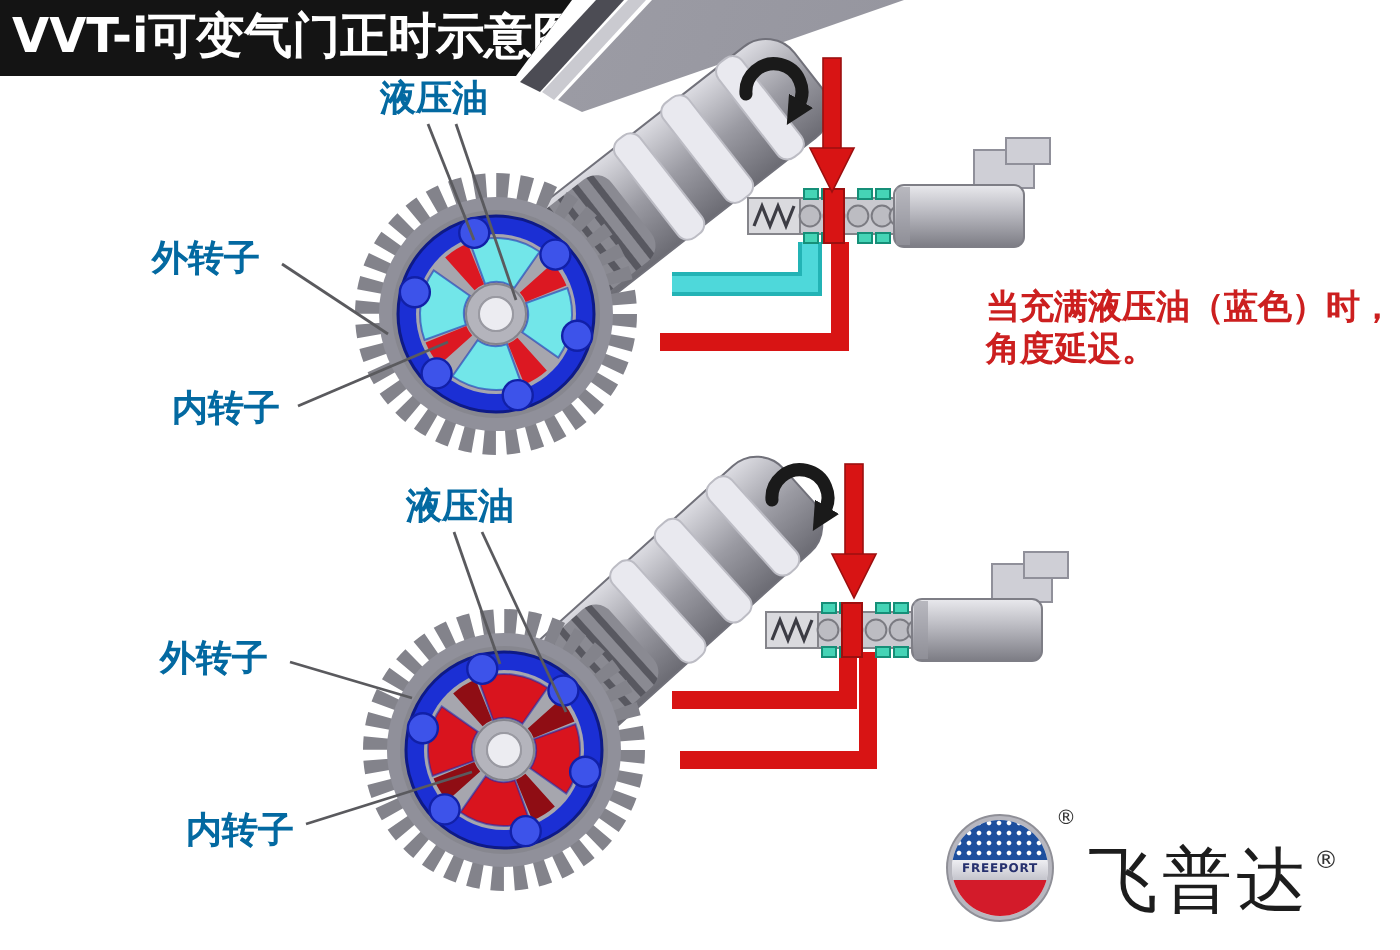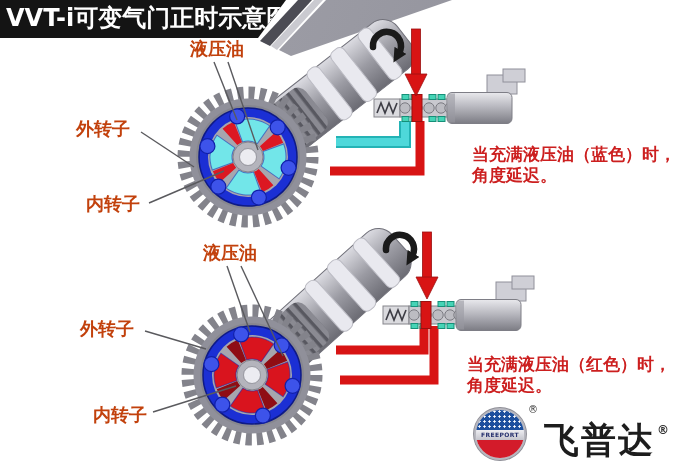--- a/index.html
+++ b/index.html
@@ -10,38 +10,38 @@
   .banner{position:absolute;left:0;top:0;width:300px;height:38px;background:#141414;
           clip-path:polygon(0 0,286px 0,258px 38px,0 38px);}
   .banner .t{color:#fff;font-size:24px;font-weight:700;line-height:36px;padding-left:6px;
              white-space:nowrap;letter-spacing:0;}
   .stripe{position:absolute;left:0;top:0;width:700px;height:60px;}
   .s1{background:#4c4c54;clip-path:polygon(298px 0,312px 0,270px 46px,260px 41px);}
   .s2{background:#cacad0;clip-path:polygon(314px 0,323px 0,277px 50px,271px 46px);}
   .s3{background:linear-gradient(110deg,#a5a5ad,#8d8d97);
       clip-path:polygon(326px 0,452px 0,291px 56px,279px 50px);}
   
-  .lbl{position:absolute;font-size:18px;font-weight:700;color:#c2410c;white-space:nowrap;z-index:5;}
+  .lbl{position:absolute;font-size:18px;font-weight:700;color:#0369a1;white-space:nowrap;z-index:5;}
   .note{position:absolute;font-size:17px;font-weight:700;color:#cc1f1f;line-height:21px;
         white-space:nowrap;z-index:5;}
   
   .art{position:absolute;left:0;top:0;z-index:3;}
   
   .logo{position:absolute;left:474px;top:404px;height:60px;z-index:6;display:flex;align-items:flex-start;}
   .emblem{position:relative;width:48px;height:48px;margin-top:4px;border-radius:50%;
           border:2px solid #b7b7bf;box-shadow:0 0 0 1px #8f8f97, inset 0 0 0 2px #e9e9ef;
           overflow:hidden;background:#d9d9de;display:flex;flex-direction:column;}
   .em-blue{height:20px;background:#1d4f9e;
            background-image:radial-gradient(#ffffff 0.9px,rgba(255,255,255,0) 1.4px);
            background-size:5px 5px;background-position:1px 9px;}
   .em-band{height:10px;background:linear-gradient(#eeeef2,#c4c4cc);color:#26306e;
            font-size:6px;font-weight:700;text-align:center;line-height:10px;letter-spacing:.4px;}
   .em-red{flex:1;background:#d31b2a;}
   .reg1{font-size:10px;color:#333;margin:0 6px 0 2px;}
-  .brand{font-size:35px;font-weight:700;color:#1d1d1d;letter-spacing:2px;line-height:52px;
+  .brand{font-size:35px;font-weight:400;color:#1d1d1d;letter-spacing:2px;line-height:52px;
          white-space:nowrap;}
   .reg2{font-size:12px;color:#333;vertical-align:18px;margin-left:2px;}
 </style>
 </head>
 <body>
 
 <div class="canvas">
 
   <div class="hdr">
     <div class="stripe s3"></div>
@@ -187,32 +187,28 @@
       <line x1="227" y1="266" x2="250" y2="332"></line>
       <line x1="241" y1="266" x2="283" y2="356"></line>
       <line x1="145" y1="331" x2="206" y2="349"></line>
       <line x1="153" y1="412" x2="236" y2="386"></line>
     </g>
   </svg>
 
   <div class="lbl" style="left:190px;top:37px">液压油</div>
   <div class="lbl" style="left:76px;top:117px">外转子</div>
   <div class="lbl" style="left:86px;top:192px">内转子</div>
-  <div class="note" style="left:472px;top:144px">
+  <div class="note" style="left:493px;top:144px">
     <div>当充满液压油（蓝色）时，</div>
     <div>角度延迟。</div>
   </div>
 
   <div class="lbl" style="left:203px;top:241px">液压油</div>
   <div class="lbl" style="left:80px;top:317px">外转子</div>
   <div class="lbl" style="left:93px;top:403px">内转子</div>
-  <div class="note" style="left:467px;top:354px">
-    <div>当充满液压油（红色）时，</div>
-    <div>角度延迟。</div>
-  </div>
 
   <div class="logo">
     <div class="emblem">
       <div class="em-blue"></div>
       <div class="em-band">FREEPORT</div>
       <div class="em-red"></div>
     </div>
     <span class="reg1">®</span>
     <span class="brand"><span>飞普达</span><span class="reg2">®</span></span>
   </div>

